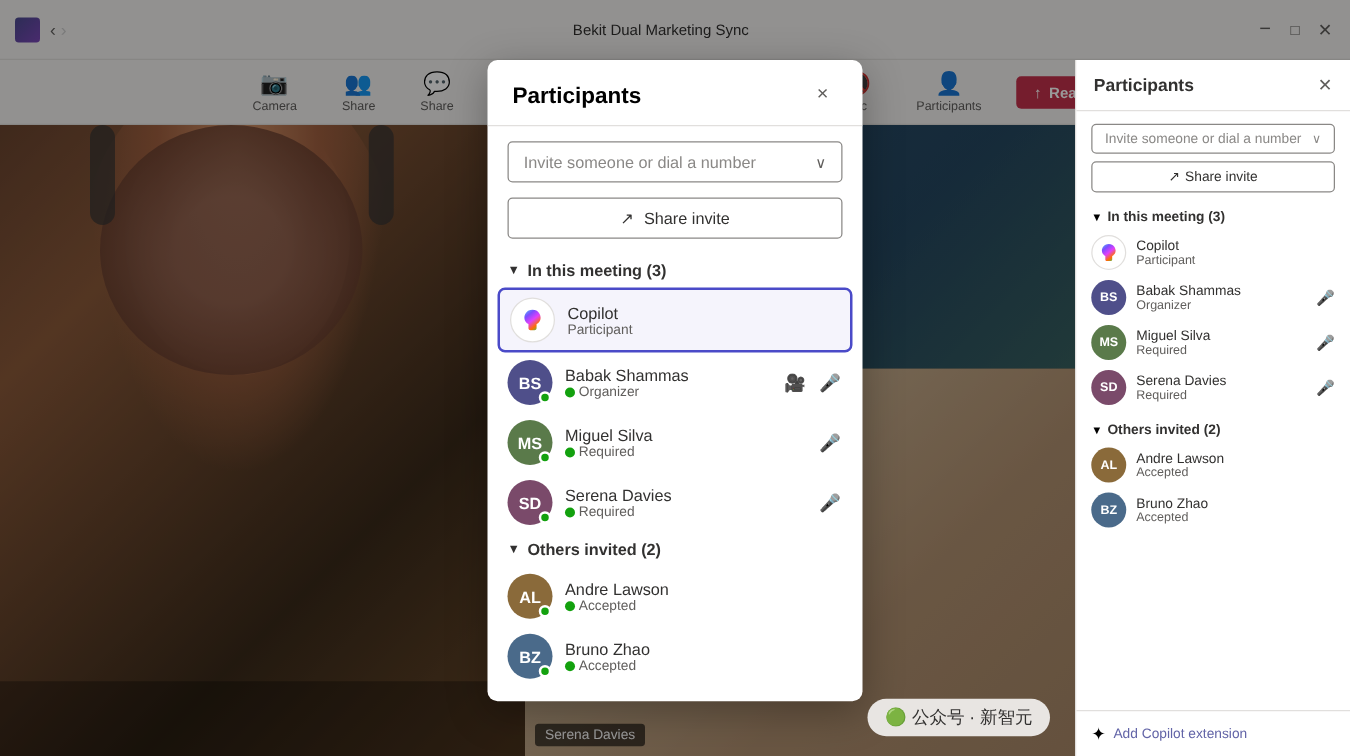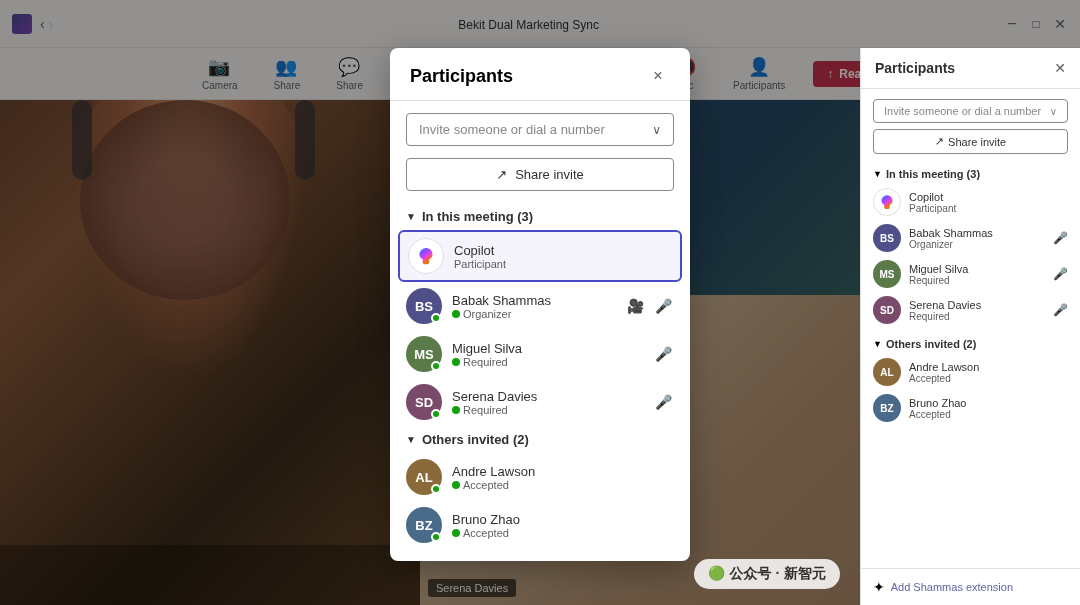--- a/index.html
+++ b/index.html
@@ -480,21 +480,21 @@
     .watermark {
       position: absolute;
       bottom: 16px;
       right: 240px;
       background: rgba(255,255,255,0.85);
       border-radius: 20px;
       padding: 6px 14px;
       font-size: 14px;
       color: #323130;
       z-index: 50;
-      font-weight: 700;
+      font-weight: 400;
     }
 
     
     .copilot-svg {
       width: 26px;
       height: 26px;
     }
   </style>
 </head>
 <body>
@@ -809,19 +809,19 @@
   <div class="sidebar-participant">
     <div class="s-avatar" style="background:#4a6a8a;color:white;">BZ</div>
     <div class="s-info">
       <div class="s-name">Bruno Zhao</div>
       <div class="s-role">Accepted</div>
     </div>
   </div>
 
   <div class="sidebar-add-copilot">
     <span style="font-size:14px;">✦</span>
-    <span class="sidebar-add-label">Add Shammas extension</span>
+    <span class="sidebar-add-label">Add Copilot extension</span>
   </div>
 </div>
 
 <div class="watermark">
   <span>🟢 公众号 · 新智元</span>
 </div>
 
 </body></html>

